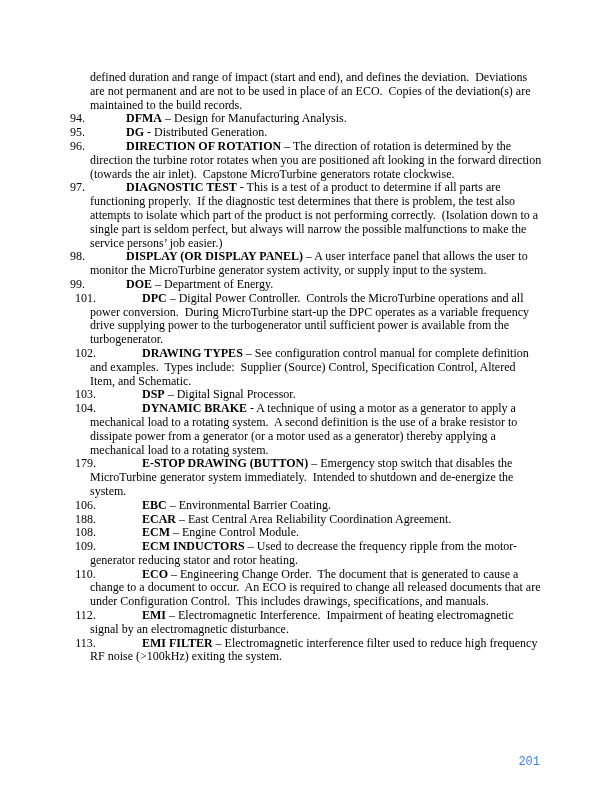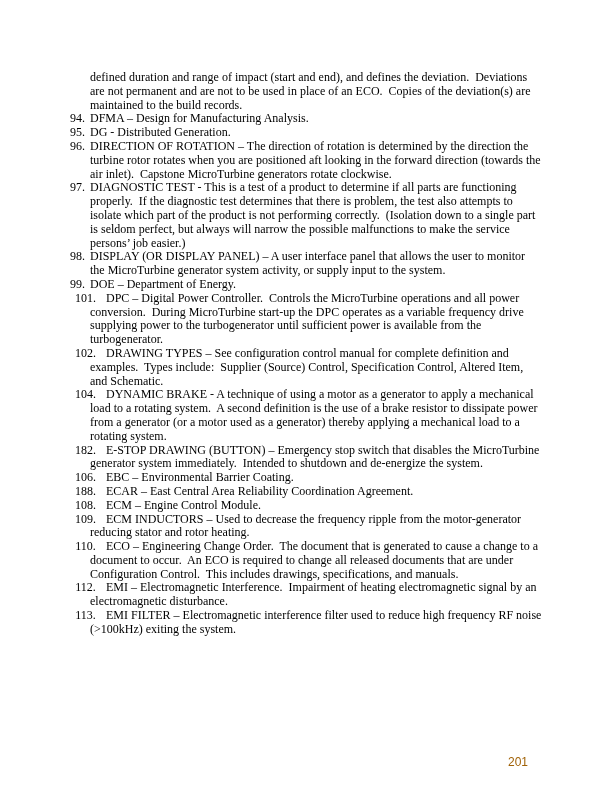--- a/index.html
+++ b/index.html
@@ -42,34 +42,35 @@
     display: inline-block;
     text-indent: 0;
     width: 25px;
     white-space: pre;
     text-align: center;
   }
   .num.n3 {
     width: 41px;
   }
   .term {
-    font-weight: normal;
+    font-weight: bold;
     white-space: pre-wrap;
+    margin-left: 36px;
   }
   .def {
     white-space: pre-wrap;
   }
   .page-number {
     position: absolute;
     top: 756px;
-    right: 84px;
-    font-family: Liberation Sans, sans-serif;
+    right: 72px;
+    font-family: Liberation Mono, monospace;
     font-size: 12px;
     line-height: 13.8px;
-    color: #a16207;
+    color: #3b82f6;
   }
 </style>
 </head>
 <body>
 
 <div class="page">
   <div class="content">
     <p class="intro">defined duration and range of impact (start and end), and defines the deviation.  Deviations are not permanent and are not to be used in place of an ECO.  Copies of the deviation(s) are maintained to the build records.</p>
     <ol class="entries">
   <li class="entry"><span class="num">94.</span><span class="term">DFMA</span><span class="def"> – Design for Manufacturing Analysis.</span></li>
@@ -82,24 +83,25 @@
 
   <li class="entry"><span class="num">98.</span><span class="term">DISPLAY (OR DISPLAY PANEL)</span><span class="def"> – A user interface panel that allows the user to monitor the MicroTurbine generator system activity, or supply input to the system.</span></li>
 
   <li class="entry"><span class="num">99.</span><span class="term">DOE</span><span class="def"> – Department of Energy.</span></li>
 
 
   <li class="entry"><span class="num n3">101.</span><span class="term">DPC</span><span class="def"> – Digital Power Controller.  Controls the MicroTurbine operations and all power conversion.  During MicroTurbine start-up the DPC operates as a variable frequency drive supplying power to the turbogenerator until sufficient power is available from the turbogenerator.</span></li>
 
   <li class="entry"><span class="num n3">102.</span><span class="term">DRAWING TYPES</span><span class="def"> – See configuration control manual for complete definition and examples.  Types include:  Supplier (Source) Control, Specification Control, Altered Item, and Schematic.</span></li>
 
+  <li class="entry"><span class="num n3">103.</span><span class="term">DSP</span><span class="def"> – Digital Signal Processor.</span></li>
 
   <li class="entry"><span class="num n3">104.</span><span class="term">DYNAMIC BRAKE</span><span class="def"> - A technique of using a motor as a generator to apply a mechanical load to a rotating system.  A second definition is the use of a brake resistor to dissipate power from a generator (or a motor used as a generator) thereby applying a mechanical load to a rotating system.</span></li>
 
-  <li class="entry"><span class="num n3">182.</span><span class="term">E-STOP DRAWING (BUTTON)</span><span class="def"> – Emergency stop switch that disables the MicroTurbine generator system immediately.  Intended to shutdown and de-energize the system.</span></li>
+  <li class="entry"><span class="num n3">179.</span><span class="term">E-STOP DRAWING (BUTTON)</span><span class="def"> – Emergency stop switch that disables the MicroTurbine generator system immediately.  Intended to shutdown and de-energize the system.</span></li>
 
   <li class="entry"><span class="num n3">106.</span><span class="term">EBC</span><span class="def"> – Environmental Barrier Coating.</span></li>
 
   <li class="entry"><span class="num n3">188.</span><span class="term">ECAR</span><span class="def"> – East Central Area Reliability Coordination Agreement.</span></li>
 
   <li class="entry"><span class="num n3">108.</span><span class="term">ECM</span><span class="def"> – Engine Control Module.</span></li>
 
   <li class="entry"><span class="num n3">109.</span><span class="term">ECM INDUCTORS</span><span class="def"> – Used to decrease the frequency ripple from the motor-generator reducing stator and rotor heating.</span></li>
 
   <li class="entry"><span class="num n3">110.</span><span class="term">ECO</span><span class="def"> – Engineering Change Order.  The document that is generated to cause a change to a document to occur.  An ECO is required to change all released documents that are under Configuration Control.  This includes drawings, specifications, and manuals.</span></li>

